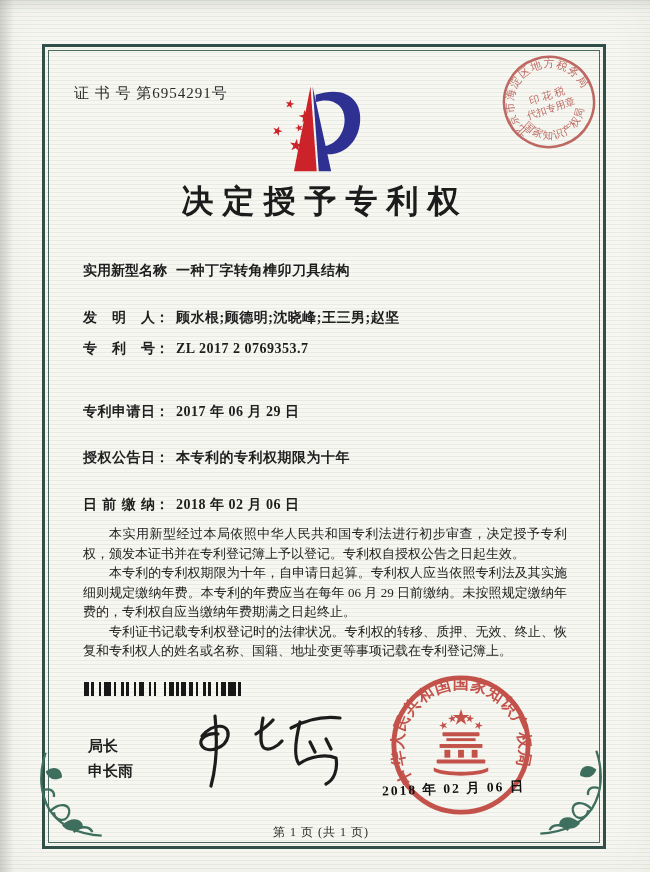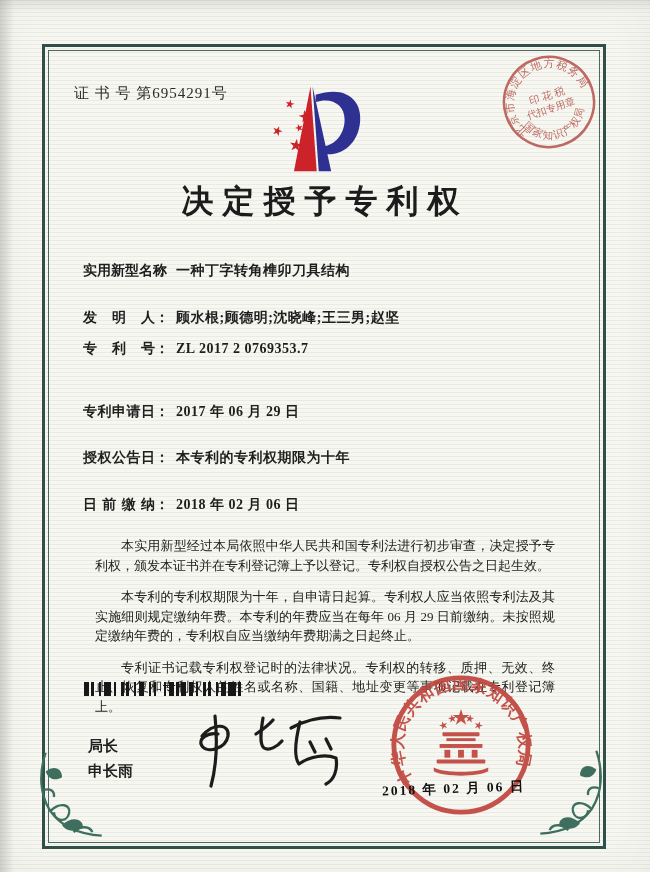--- a/index.html
+++ b/index.html
@@ -13,21 +13,21 @@
     box-shadow: inset 0 0 40px rgba(60,80,70,0.06);}
   .frame-outer{position:absolute;left:42px;top:44px;width:558px;height:799px;border:3px solid #2f4f48;}
   .frame-inner{position:absolute;left:3px;top:3px;right:3px;bottom:3px;border:1px solid rgba(47,79,72,0.85);}
   .cert-no{position:absolute;left:74px;top:84px;font-size:15px;color:#2b2b2b;letter-spacing:1px;font-weight:500;}
   .title{position:absolute;left:0;top:180px;width:650px;text-align:center;font-size:32px;font-weight:bold;color:#1c1c1c;letter-spacing:9px;}
   .field-row{position:absolute;left:83px;width:500px;font-size:14px;color:#1e1e1e;font-weight:bold;white-space:nowrap;}
   .field-label{display:inline-block;width:72px;text-align:justify;text-align-last:justify;}
   .field-colon{display:inline-block;}
   .field-value{display:inline-block;margin-left:7px;letter-spacing:0.5px;}
   .body-text{position:absolute;left:83px;top:524px;width:484px;font-size:13px;line-height:19.5px;color:#222;text-align:justify;}
-  .body-text p{margin:12px;text-indent:2em;}
+  .body-text p{margin:0;text-indent:2em;}
   .barcode{position:absolute;left:84px;top:682px;width:162px;height:14px;display:flex;align-items:stretch;}
   .barcode .bar{background:#171717;}
   .barcode .gap{background:transparent;}
   .officer{position:absolute;left:88px;top:733px;font-family:"Liberation Sans","DejaVu Sans",sans-serif;font-weight:bold;color:#222;font-size:15px;line-height:25px;}
   .signature{position:absolute;left:178px;top:706px;}
   .big-seal{position:absolute;left:388px;top:672px;opacity:0.92;}
   .seal-date{position:absolute;left:382px;top:780px;font-size:13.5px;font-weight:bold;color:#111;letter-spacing:2px;white-space:nowrap;transform:rotate(-2deg);}
   .tax-stamp{position:absolute;left:499px;top:52px;transform:rotate(-18deg);opacity:0.9;}
   .cnipa-logo{position:absolute;left:264px;top:78px;}
   .ornament-bl{position:absolute;left:34px;top:750px;}
@@ -216,14 +216,15 @@
     <g fill="none" stroke="#3e6e5e" stroke-width="2">
       <path d="M10,2 C4,20 5,38 14,52 C24,66 40,72 58,73"></path>
       <path d="M14,52 C22,44 32,46 30,54 C28,62 18,61 17,53"></path>
       <path d="M10,18 C18,12 24,16 24,23 C18,27 12,24 10,18 Z" fill="#3e6e5e" stroke="none"></path>
       <path d="M24,64 C32,56 42,58 42,66 C34,71 27,69 24,64 Z" fill="#3e6e5e" stroke="none"></path>
       <path d="M8,34 C14,32 18,35 17,40"></path>
       <path d="M34,70 C40,64 48,65 50,70"></path>
     </g>
   </svg>
 
+  <div class="footer">第 1 页 (共 1 页)</div>
 
 </div>
 
 </body></html>

